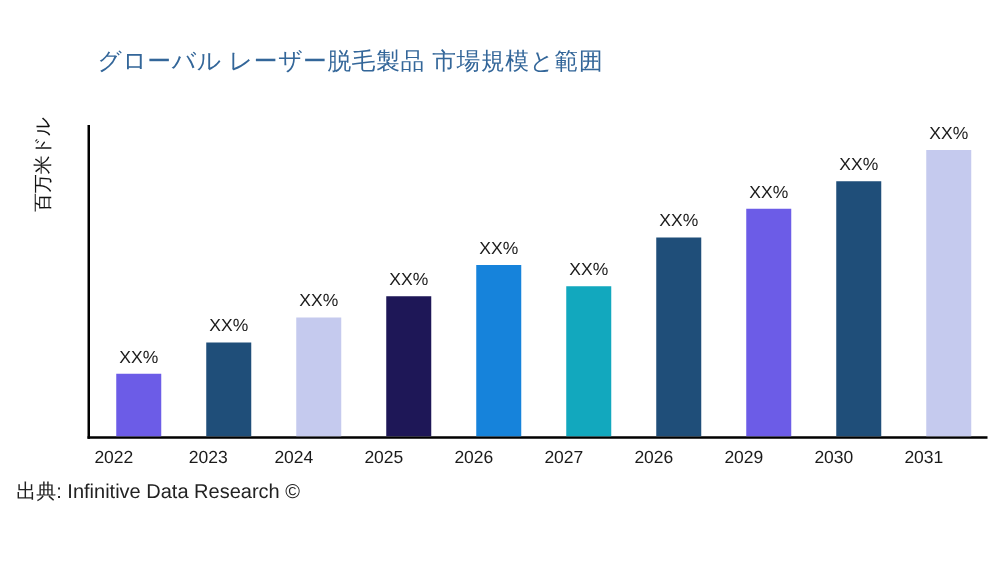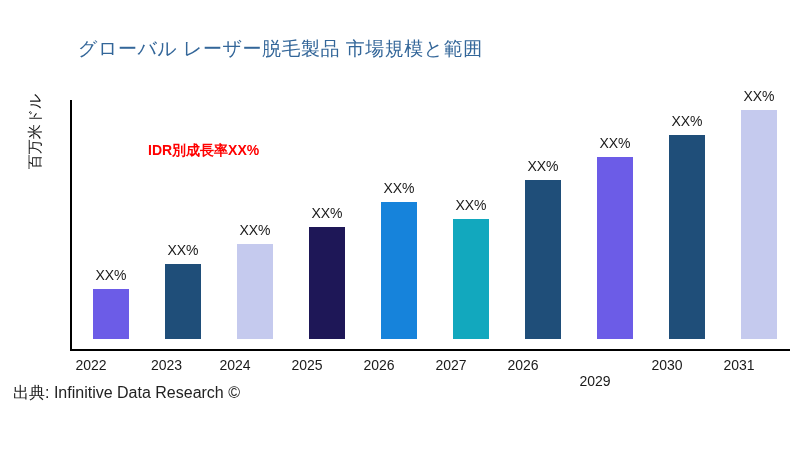--- a/index.html
+++ b/index.html
@@ -82,21 +82,21 @@
     top: 142px;
     font-size: 14px;
     color: #ff0000;
     white-space: nowrap;
     font-weight: 600;
   }
 
   
   .bar-slot {
     position: absolute;
-    bottom: 12px;
+    bottom: 2px;
     width: 71px;
     height: 249px;
     margin-top: 11px;
   }
   .bar-rect {
     position: absolute;
     bottom: 0;
     left: 50%;
     transform: translateX(-50%);
     width: 36px;
@@ -132,21 +132,20 @@
 </style>
 </head>
 <body>
 
 <div id="chart-root">
 
   <div id="chart-title">グローバル レーザー脱毛製品 市場規模と範囲</div>
 
   <div id="ylabel">百万米ドル</div>
 
-  <div id="growth-annotation">IDR別成長率XX%</div>
 
   <div id="plot-area">
     <div id="axis-y-line"></div>
     <div id="axis-x-line"></div>
     <div id="bars-container">
         <div class="bar-slot" style="left: 5.5px;">
           <div class="bar-rect" title="2022" style="height: 50px; background: rgb(108, 92, 231);"></div>
           <div class="bar-value" style="bottom: 56px;">XX%</div>
         </div>
         <div class="bar-slot" style="left: 77.5px;">
@@ -189,20 +188,20 @@
   </div>
 
   <div id="ticks-container">
       <div class="tick-label" style="left: 75.5px;">2022</div>
       <div class="tick-label" style="left: 151px;">2023</div>
       <div class="tick-label" style="left: 219.5px;">2024</div>
       <div class="tick-label" style="left: 291.5px;">2025</div>
       <div class="tick-label" style="left: 363.5px;">2026</div>
       <div class="tick-label" style="left: 435.5px;">2027</div>
       <div class="tick-label" style="left: 507.5px;">2026</div>
-      <div class="tick-label" style="left: 579.5px; margin-top: 16px;">2029</div>
+      <div class="tick-label" style="left: 579.5px;">2029</div>
       <div class="tick-label" style="left: 651.5px;">2030</div>
       <div class="tick-label" style="left: 723.5px;">2031</div>
     </div>
 
   <div id="source-note">出典: Infinitive Data Research ©</div>
 
 </div>
 
 </body></html>

